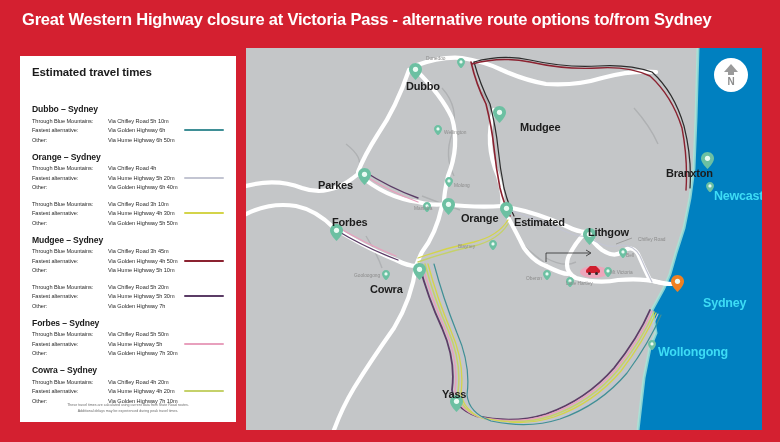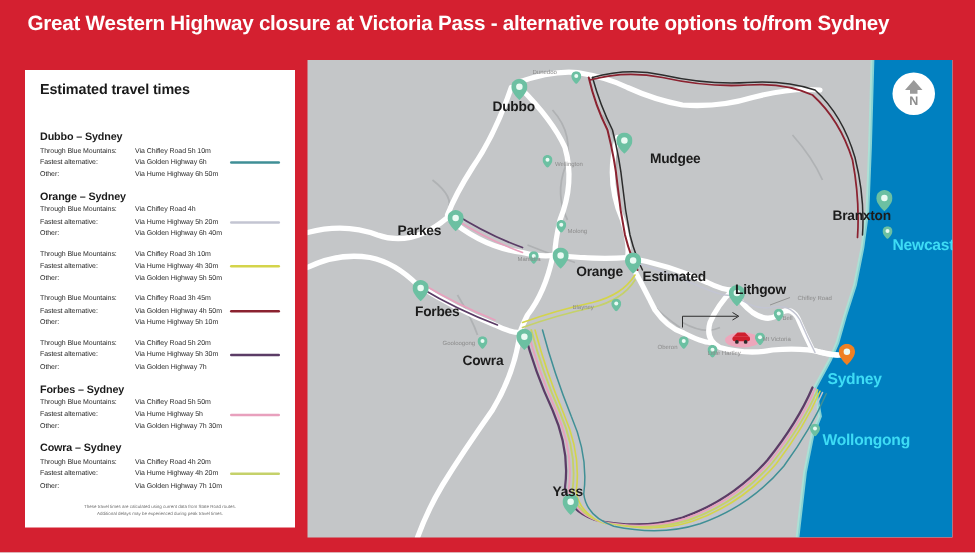--- a/index.html
+++ b/index.html
@@ -185,20 +185,21 @@
             <span class="lbl">Fastest alternative:</span>
             <span class="val">Via Hume Highway 4h 30m</span>
             <span class="swatch" style="background: rgb(212, 212, 74);"></span>
           </div>
           <div class="route-row">
             <span class="lbl">Other:</span>
             <span class="val">Via Golden Highway 5h 50m</span>
           </div>
         </div>
         <div class="route-block">
+          <div class="route-name">Mudgee – Sydney</div>
           <div class="route-row">
             <span class="lbl">Through Blue Mountains:</span>
             <span class="val">Via Chifley Road 3h 45m</span>
           </div>
           <div class="route-row">
             <span class="lbl">Fastest alternative:</span>
             <span class="val">Via Golden Highway 4h 50m</span>
             <span class="swatch" style="background: rgb(139, 34, 48);"></span>
           </div>
           <div class="route-row">
@@ -341,21 +342,21 @@
       </g>
 
       <path d="M370 196 L386 190" stroke="#8b8b8b" stroke-width="0.7" fill="none"></path>
     </svg>
 
     <div id="map-labels">
         <div class="pin" style="left: 163px; top: 15px;"><svg viewBox="0 0 13 17" width="100%" height="100%">
             <path d="M6.5 0 C2.9 0 0 2.9 0 6.5 C0 11 6.5 17 6.5 17 C6.5 17 13 11 13 6.5 C13 2.9 10.1 0 6.5 0 Z" fill="#6cc0a2"></path>
             <circle cx="6.5" cy="6.3" r="2.6" fill="#eafaf3"></circle>
           </svg></div>
-        <div class="city-label city-major" style="left: 120px; top: 32px; padding-left: 28px;">Dubbo</div>
+        <div class="city-label city-major" style="left: 132px; top: 32px; padding-left: 28px;">Dubbo</div>
         <div class="pin" style="left: 247px; top: 58px;"><svg viewBox="0 0 13 17" width="100%" height="100%">
             <path d="M6.5 0 C2.9 0 0 2.9 0 6.5 C0 11 6.5 17 6.5 17 C6.5 17 13 11 13 6.5 C13 2.9 10.1 0 6.5 0 Z" fill="#6cc0a2"></path>
             <circle cx="6.5" cy="6.3" r="2.6" fill="#eafaf3"></circle>
           </svg></div>
         <div class="city-label city-major" style="left: 274px; top: 73px;">Mudgee</div>
         <div class="pin" style="left: 112px; top: 120px;"><svg viewBox="0 0 13 17" width="100%" height="100%">
             <path d="M6.5 0 C2.9 0 0 2.9 0 6.5 C0 11 6.5 17 6.5 17 C6.5 17 13 11 13 6.5 C13 2.9 10.1 0 6.5 0 Z" fill="#6cc0a2"></path>
             <circle cx="6.5" cy="6.3" r="2.6" fill="#eafaf3"></circle>
           </svg></div>
         <div class="city-label city-major" style="left: 72px; top: 131px; text-align: right;">Parkes</div>
@@ -371,21 +372,21 @@
         <div class="city-label city-major" style="left: 268px; top: 168px;">Estimated</div>
         <div class="pin" style="left: 337px; top: 180px;"><svg viewBox="0 0 13 17" width="100%" height="100%">
             <path d="M6.5 0 C2.9 0 0 2.9 0 6.5 C0 11 6.5 17 6.5 17 C6.5 17 13 11 13 6.5 C13 2.9 10.1 0 6.5 0 Z" fill="#6cc0a2"></path>
             <circle cx="6.5" cy="6.3" r="2.6" fill="#eafaf3"></circle>
           </svg></div>
         <div class="city-label city-major" style="left: 342px; top: 178px;">Lithgow</div>
         <div class="pin" style="left: 84px; top: 176px;"><svg viewBox="0 0 13 17" width="100%" height="100%">
             <path d="M6.5 0 C2.9 0 0 2.9 0 6.5 C0 11 6.5 17 6.5 17 C6.5 17 13 11 13 6.5 C13 2.9 10.1 0 6.5 0 Z" fill="#6cc0a2"></path>
             <circle cx="6.5" cy="6.3" r="2.6" fill="#eafaf3"></circle>
           </svg></div>
-        <div class="city-label city-major" style="left: 40px; top: 196px; padding-left: 46px;">Forbes</div>
+        <div class="city-label city-major" style="left: 40px; top: 168px; padding-left: 46px;">Forbes</div>
         <div class="pin" style="left: 167px; top: 215px;"><svg viewBox="0 0 13 17" width="100%" height="100%">
             <path d="M6.5 0 C2.9 0 0 2.9 0 6.5 C0 11 6.5 17 6.5 17 C6.5 17 13 11 13 6.5 C13 2.9 10.1 0 6.5 0 Z" fill="#6cc0a2"></path>
             <circle cx="6.5" cy="6.3" r="2.6" fill="#eafaf3"></circle>
           </svg></div>
         <div class="city-label city-major" style="left: 124px; top: 235px;">Cowra</div>
         <div class="pin" style="left: 455px; top: 104px;"><svg viewBox="0 0 13 17" width="100%" height="100%">
             <path d="M6.5 0 C2.9 0 0 2.9 0 6.5 C0 11 6.5 17 6.5 17 C6.5 17 13 11 13 6.5 C13 2.9 10.1 0 6.5 0 Z" fill="#6cc0a2"></path>
             <circle cx="6.5" cy="6.3" r="2.6" fill="#eafaf3"></circle>
           </svg></div>
         <div class="city-label city-major" style="left: 420px; top: 119px;">Branxton</div>
@@ -396,21 +397,21 @@
         <div class="city-label city-major" style="left: 196px; top: 340px;">Yass</div>
         <div class="pin small" style="left: 460px; top: 130px;"><svg viewBox="0 0 13 17" width="100%" height="100%">
             <path d="M6.5 0 C2.9 0 0 2.9 0 6.5 C0 11 6.5 17 6.5 17 C6.5 17 13 11 13 6.5 C13 2.9 10.1 0 6.5 0 Z" fill="#6cc0a2"></path>
             <circle cx="6.5" cy="6.3" r="2.6" fill="#eafaf3"></circle>
           </svg></div>
         <div class="city-label city-coastal" style="left: 468px; top: 141px;">Newcastle</div>
         <div class="pin" style="left: 425px; top: 227px;"><svg viewBox="0 0 13 17" width="100%" height="100%">
             <path d="M6.5 0 C2.9 0 0 2.9 0 6.5 C0 11 6.5 17 6.5 17 C6.5 17 13 11 13 6.5 C13 2.9 10.1 0 6.5 0 Z" fill="#ef8022"></path>
             <circle cx="6.5" cy="6.3" r="2.6" fill="#eafaf3"></circle>
           </svg></div>
-        <div class="city-label city-coastal" style="left: 416px; top: 248px;">Sydney</div>
+        <div class="city-label city-coastal" style="left: 457px; top: 248px;">Sydney</div>
         <div class="pin small" style="left: 402px; top: 288px;"><svg viewBox="0 0 13 17" width="100%" height="100%">
             <path d="M6.5 0 C2.9 0 0 2.9 0 6.5 C0 11 6.5 17 6.5 17 C6.5 17 13 11 13 6.5 C13 2.9 10.1 0 6.5 0 Z" fill="#6cc0a2"></path>
             <circle cx="6.5" cy="6.3" r="2.6" fill="#eafaf3"></circle>
           </svg></div>
         <div class="city-label city-coastal" style="left: 412px; top: 297px;">Wollongong</div>
         <div class="pin small" style="left: 211px; top: 6px;"><svg viewBox="0 0 13 17" width="100%" height="100%">
             <path d="M6.5 0 C2.9 0 0 2.9 0 6.5 C0 11 6.5 17 6.5 17 C6.5 17 13 11 13 6.5 C13 2.9 10.1 0 6.5 0 Z" fill="#6cc0a2"></path>
             <circle cx="6.5" cy="6.3" r="2.6" fill="#eafaf3"></circle>
           </svg></div>
         <div class="town-label pale" style="left: 180px; top: 8px;">Dunedoo</div>

